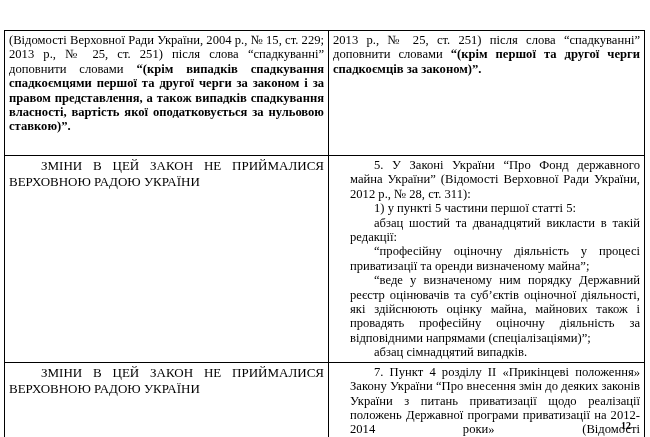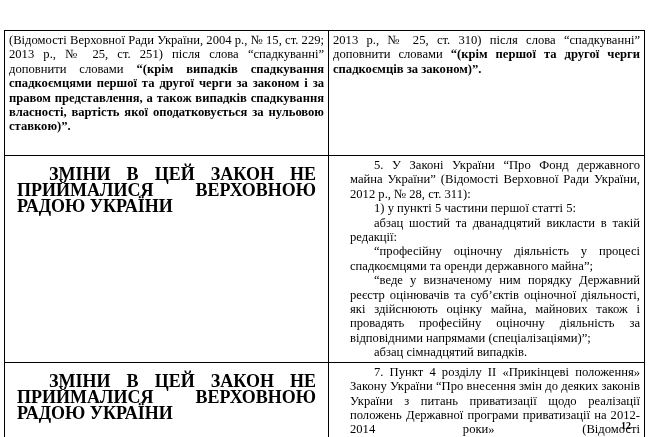--- a/index.html
+++ b/index.html
@@ -31,23 +31,23 @@
     text-align:justify;
     overflow:hidden;
   }
   tr.row1{height:125px;}
   tr.row2{height:198px;}
   tr.row3{height:58px;}
   .para{margin:0;}
   .para-indent{text-indent:24px;margin-left:17px;}
   .para b{font-weight:bold;}
   .heading{
-    margin:8px;
-    font-weight:bold;
-    font-size:18px;
+    margin:0;
+    font-weight:normal;
+    font-size:13px;
     line-height:16px;
     text-indent:32px;
     text-align:justify;
   }
   .cutoff{text-align-last:justify;}
   .page-number{
     position:absolute;
     top:420px;
     right:19px;
     font-size:10px;
@@ -63,33 +63,33 @@
     <colgroup>
       <col class="col-left">
       <col class="col-right">
     </colgroup>
     <tbody>
       <tr class="row1">
         <td class="cell">
           <p class="para"><span>(Відомості Верховної Ради України, 2004 р., № 15, ст. 229; 2013 р., № 25, ст. 251) після слова “спадкуванні” доповнити словами </span><b>“(крім випадків спадкування спадкоємцями першої та другої черги за законом і за правом представлення, а також випадків спадкування власності, вартість якої оподатковується за нульовою ставкою)”.</b></p>
         </td>
         <td class="cell">
-          <p class="para"><span>2013 р., № 25, ст. 310) після слова “спадкуванні” доповнити словами </span><b>“(крім першої та другої черги спадкоємців за законом)”.</b></p>
+          <p class="para"><span>2013 р., № 25, ст. 251) після слова “спадкуванні” доповнити словами </span><b>“(крім першої та другої черги спадкоємців за законом)”.</b></p>
         </td>
       </tr>
 
       <tr class="row2">
         <td class="cell">
           <p class="heading">ЗМІНИ В ЦЕЙ ЗАКОН НЕ ПРИЙМАЛИСЯ ВЕРХОВНОЮ РАДОЮ УКРАЇНИ</p>
         </td>
         <td class="cell">
           <p class="para para-indent">5. У Законі України “Про Фонд державного майна України” (Відомості Верховної Ради України, 2012 р., № 28, ст. 311):</p>
           <p class="para para-indent">1) у пункті 5 частини першої статті 5:</p>
           <p class="para para-indent">абзац шостий та дванадцятий викласти в такій редакції:</p>
-          <p class="para para-indent">“професійну оціночну діяльність у процесі спадкоємцями та оренди державного майна”;</p>
+          <p class="para para-indent">“професійну оціночну діяльність у процесі приватизації та оренди визначеному майна”;</p>
           <p class="para para-indent">“веде у визначеному ним порядку Державний реєстр оцінювачів та суб’єктів оціночної діяльності, які здійснюють оцінку майна, майнових також і провадять професійну оціночну діяльність за відповідними напрямами (спеціалізаціями)”;</p>
           <p class="para para-indent">абзац сімнадцятий випадків.</p>
         </td>
       </tr>
 
       <tr class="row3">
         <td class="cell">
           <p class="heading">ЗМІНИ В ЦЕЙ ЗАКОН НЕ ПРИЙМАЛИСЯ ВЕРХОВНОЮ РАДОЮ УКРАЇНИ</p>
         </td>
         <td class="cell">

